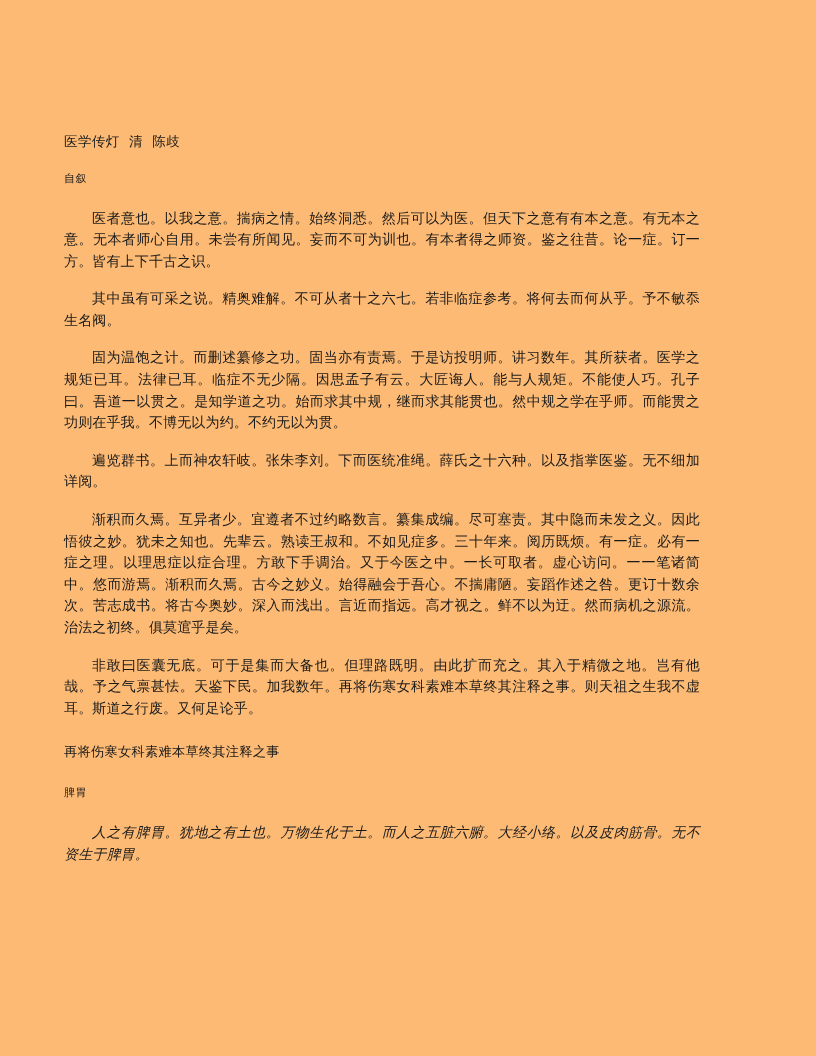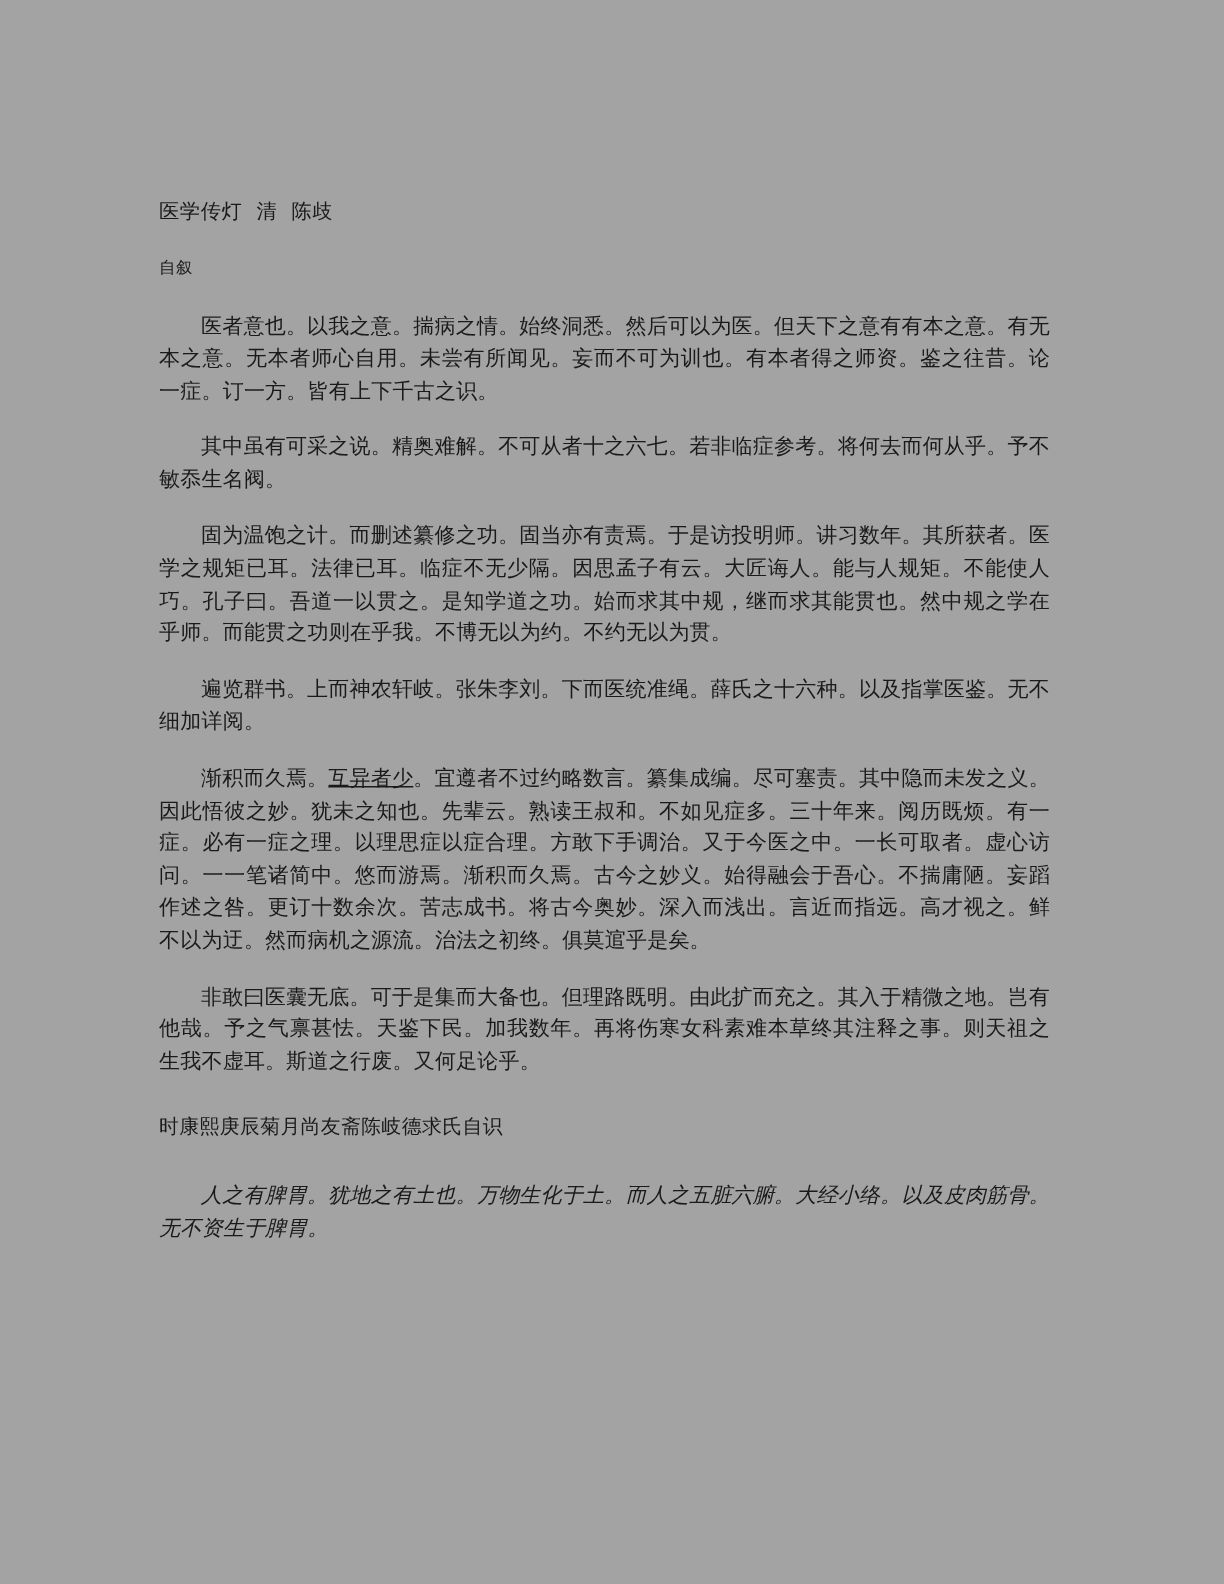--- a/index.html
+++ b/index.html
@@ -11,23 +11,23 @@
     width: 816px;
     height: 1056px;
     font-family: "DejaVu Serif", "Liberation Serif", serif;
     color: #1a1a1a;
     -webkit-font-smoothing: antialiased;
   }
   .page {
     position: relative;
     width: 816px;
     height: 1056px;
-    background: #a3a3a3;
+    background: #fdba74;
     box-sizing: border-box;
-    padding: 135px 116px 0 106px;
+    padding: 135px 116px 0 64px;
   }
   .doc-title {
     font-size: 13.5px;
     line-height: 1.0;
     margin: 0 0 24px 0;
     letter-spacing: 0.4px;
     white-space: pre;
   }
   .heading {
     font-size: 11px;
@@ -47,21 +47,20 @@
   }
   .para:last-child { margin-bottom: 0; font-style: italic; }
   .sig {
     font-size: 13.2px;
     line-height: 21.6px;
     margin: 0 0 24px 0;
     text-indent: 0;
     letter-spacing: 0.3px;
   }
   .u {
-    text-decoration: underline;
     text-underline-offset: 1px;
     margin-top: 12px;
   }
   .spacer-sm { height: 6px; }
 </style>
 </head>
 <body>
 
 <div class="page">
 
@@ -78,19 +77,20 @@
   <p class="para">固为温饱之计。而删述纂修之功。固当亦有责焉。于是访投明师。讲习数年。其所获者。医学之规矩已耳。法律已耳。临症不无少隔。因思孟子有云。大匠诲人。能与人规矩。不能使人巧。孔子曰。吾道一以贯之。是知学道之功。始而求其中规，继而求其能贯也。然中规之学在乎师。而能贯之功则在乎我。不博无以为约。不约无以为贯。</p>
 
   <p class="para">遍览群书。上而神农轩岐。张朱李刘。下而医统准绳。薛氏之十六种。以及指掌医鉴。无不细加详阅。</p>
 
   <p class="para"><span>渐积而久焉。</span><span class="u">互异者少</span><span>。宜遵者不过约略数言。纂集成编。尽可塞责。其中隐而未发之义。因此悟彼之妙。犹未之知也。先辈云。熟读王叔和。不如见症多。三十年来。阅历既烦。有一症。必有一症之理。以理思症以症合理。方敢下手调治。又于今医之中。一长可取者。虚心访问。一一笔诸简中。悠而游焉。渐积而久焉。古今之妙义。始得融会于吾心。不揣庸陋。妄蹈作述之咎。更订十数余次。苦志成书。将古今奥妙。深入而浅出。言近而指远。高才视之。鲜不以为迂。然而病机之源流。治法之初终。俱莫逭乎是矣。</span></p>
 
   <p class="para">非敢曰医囊无底。可于是集而大备也。但理路既明。由此扩而充之。其入于精微之地。岂有他哉。予之气禀甚怯。天鉴下民。加我数年。再将伤寒女科素难本草终其注释之事。则天祖之生我不虚耳。斯道之行废。又何足论乎。</p>
 
   <div class="spacer-sm"></div>
 
-  <div class="sig">时康熙庚辰菊月尚友斋陈岐德求氏自识</div>
+  <div class="sig">再将伤寒女科素难本草终其注释之事</div>
 
 
+  <div class="heading">脾胃</div>
 
   <p class="para">人之有脾胃。犹地之有土也。万物生化于土。而人之五脏六腑。大经小络。以及皮肉筋骨。无不资生于脾胃。</p>
 
 </div>
 
 </body></html>

